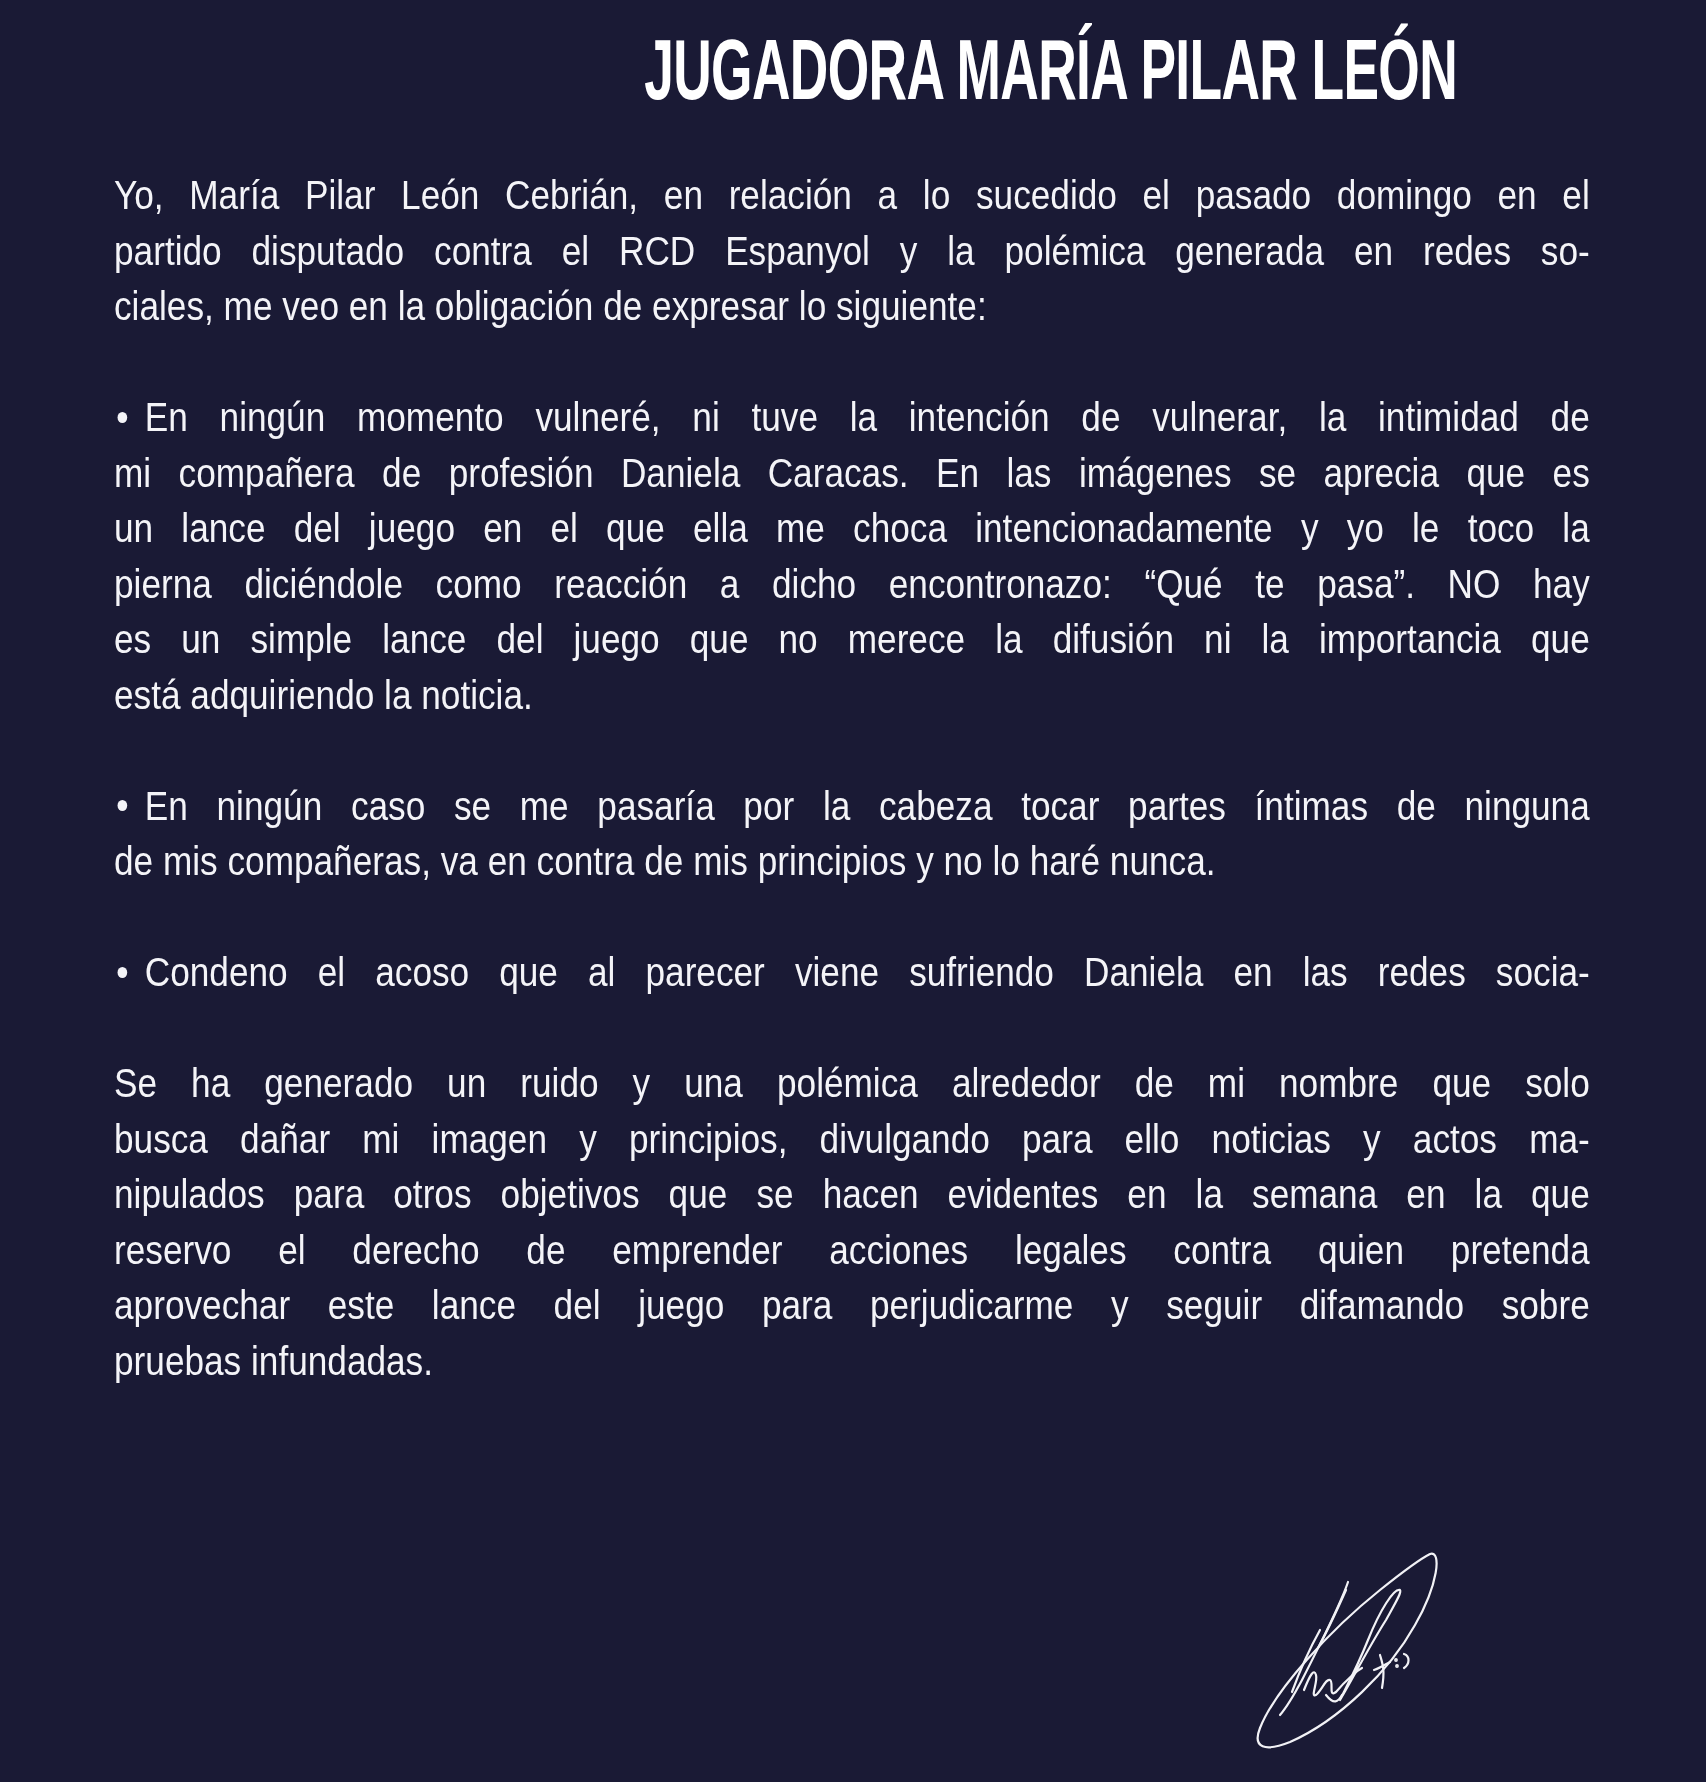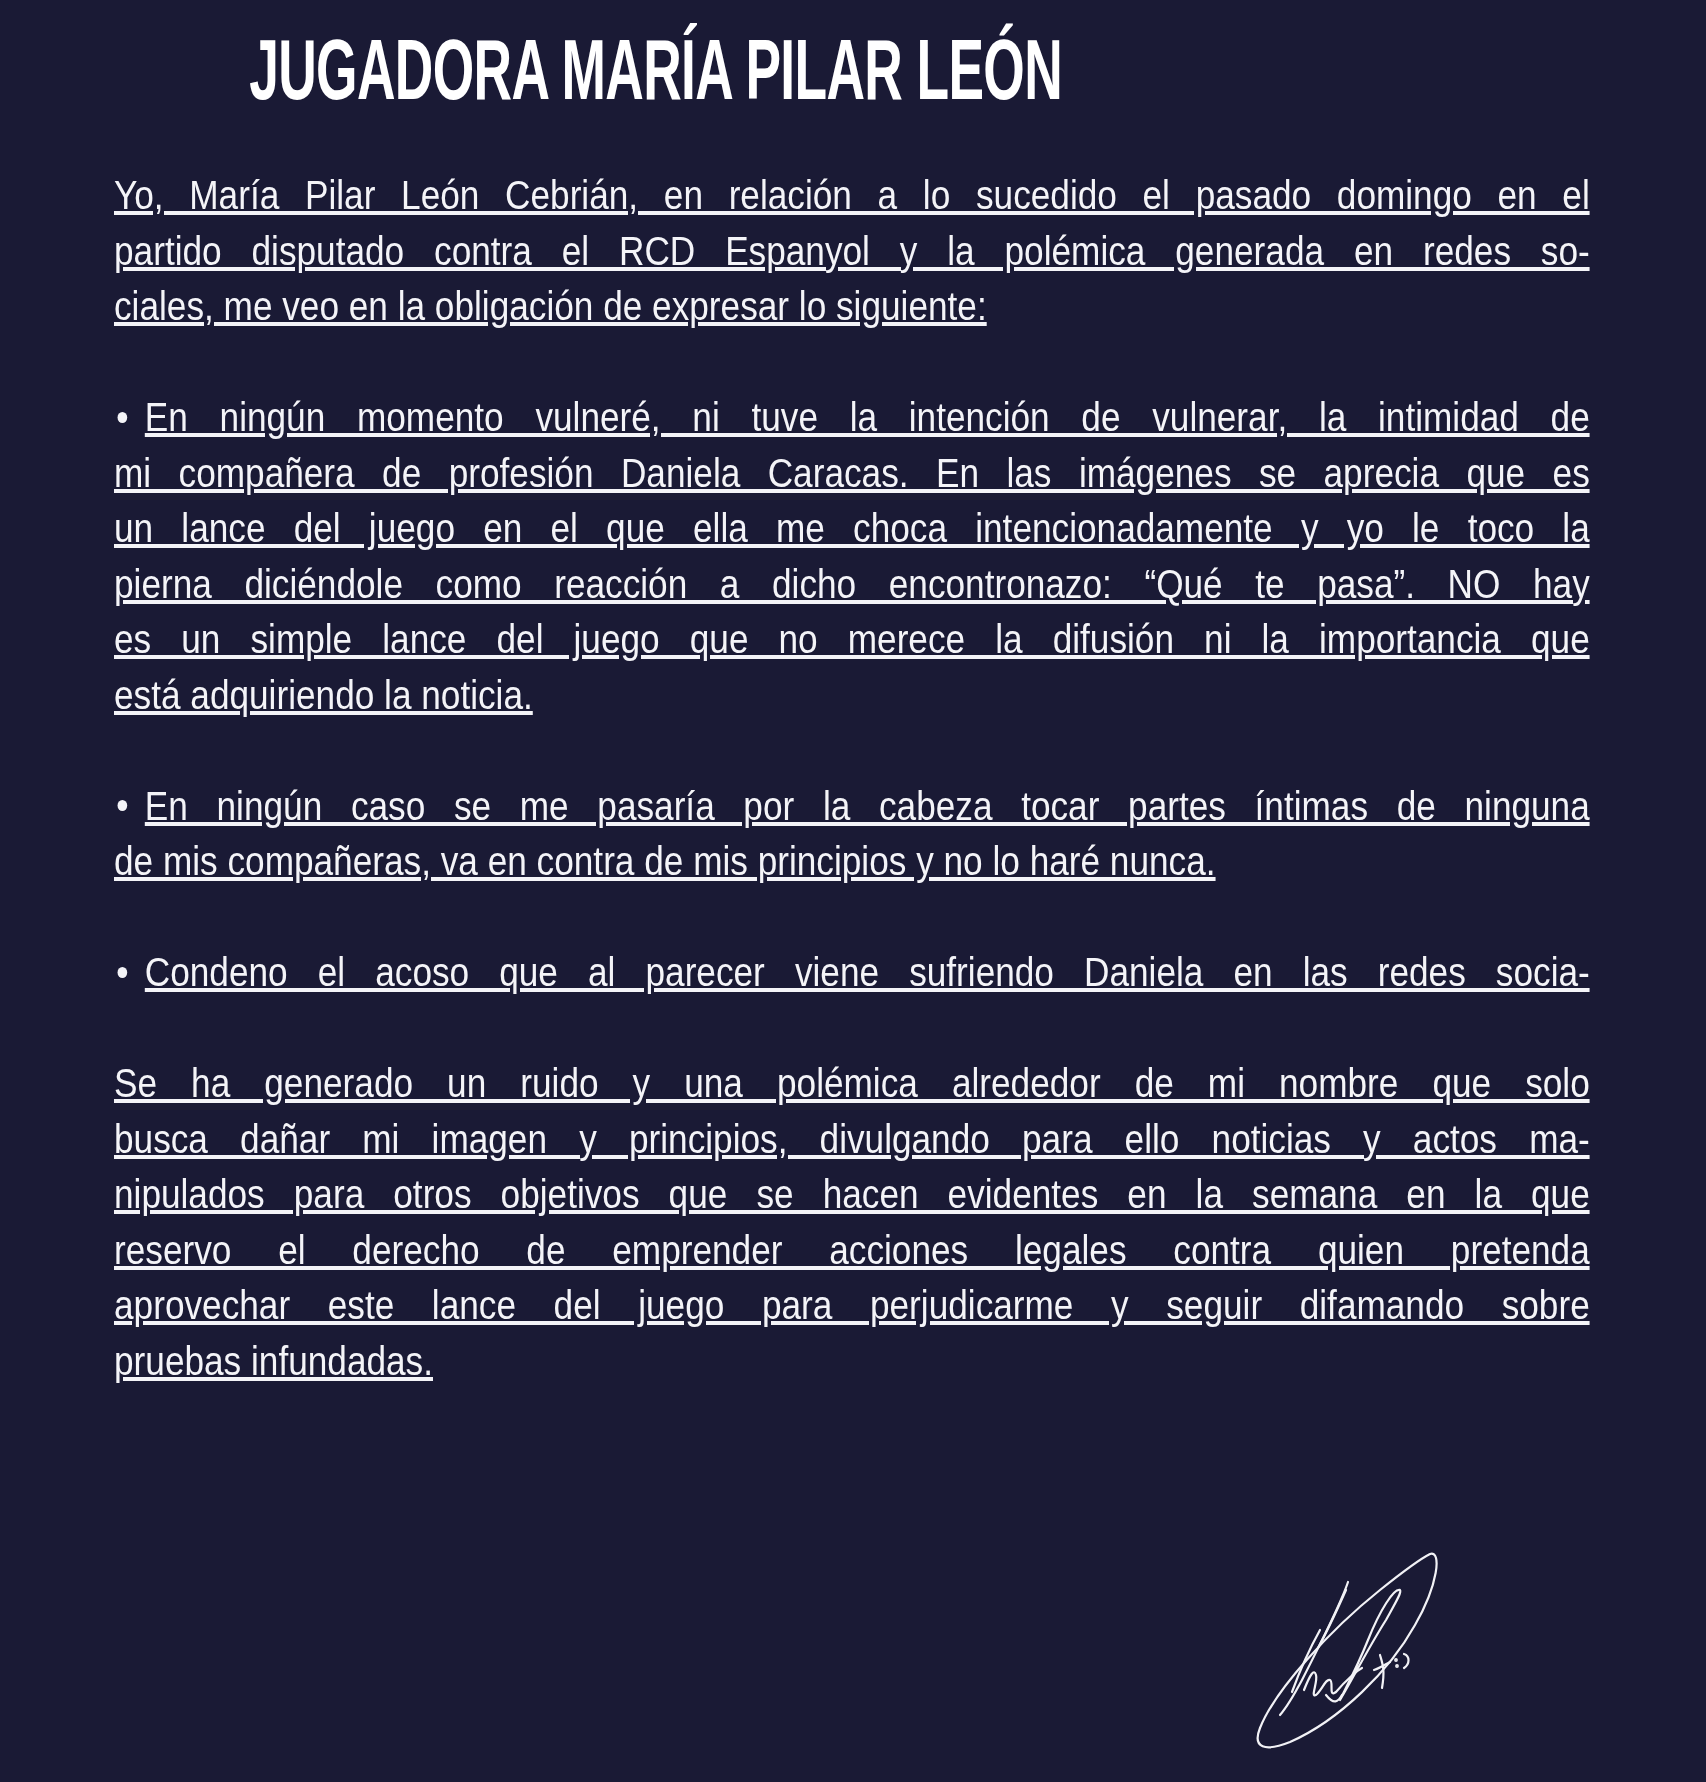--- a/index.html
+++ b/index.html
@@ -5,21 +5,21 @@
   html, body { margin: 0; padding: 0; }
   body {
     width: 1706px; height: 1782px;
     background: #1a1a35;
     position: relative; overflow: hidden;
     color: #f4f4f8;
     font-family: "Liberation Sans", "DejaVu Sans", sans-serif;
   }
   .title {
     position: absolute; left: 0; top: 26px; width: 1706px;
-    text-align: left;
+    text-align: right;
   }
   .title span {
     display: inline-block;
     font-family: "Liberation Sans", sans-serif;
     font-weight: 700;
     font-size: 86px;
     line-height: 86px;
     letter-spacing: -1px;
     color: #ffffff;
     transform: scaleX(0.62);
@@ -27,21 +27,20 @@
     white-space: nowrap;
   }
   .body-text {
     position: absolute; left: 114px; top: 168px; width: 1476px;
   }
   .para { margin: 0 0 55.5px 0; }
   .line {
     height: 55.5px; line-height: 55.5px;
     width: 1476px; overflow: visible; white-space: nowrap;
     position: relative;
-    text-decoration: underline;
   }
   .line .inner {
     display: block;
     width: 1677px; 
     font-size: 40px;
     transform: scaleX(0.88);
     transform-origin: left center;
     text-align: justify;
     text-align-last: justify;
     white-space: normal;

